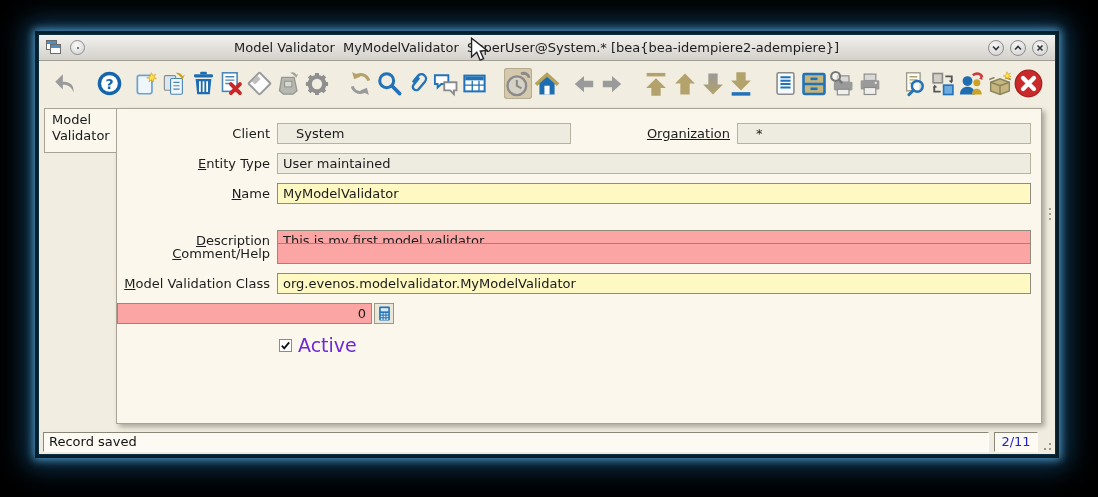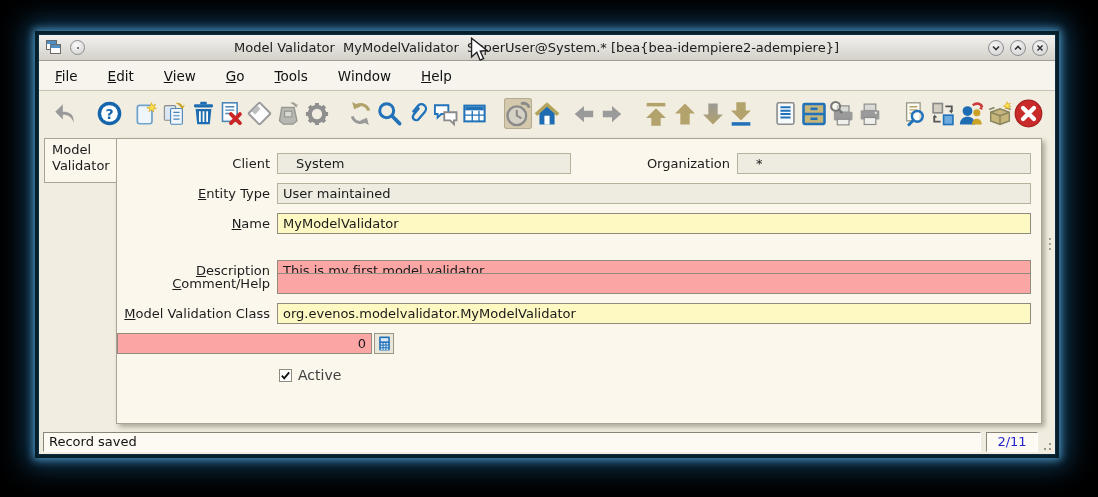--- a/index.html
+++ b/index.html
@@ -56,41 +56,41 @@
     background:#fbf7ec; border:1px solid #a8a394;
     box-shadow:3px 3px 5px rgba(90,85,65,.45); z-index:1; }
   .splitter { position:absolute; right:1px; top:0; bottom:0; width:9px; display:flex;
     flex-direction:column; align-items:center; justify-content:flex-start; padding-top:102px; gap:3px; }
   .splitter i { width:2px; height:2px; border-radius:50%; background:#8d8a7d; }
 
   .frow { position:absolute; left:0; right:0; height:22px; display:flex; align-items:center; }
   .flabel { width:160px; flex:0 0 160px; text-align:right; padding-right:7px;
     font-size:13px; color:#1c1c1c; white-space:nowrap; }
   .flabel u { text-decoration:underline; }
-  .flabel.org { flex:1; width:auto; }
+  .flabel.org { flex:1; width:auto;text-decoration:underline; }
   .fld { height:21px; border:1px solid #8f8c7d; background:#fca5a5; font:13px "DejaVu Sans","Liberation Sans",sans-serif;
     color:#1a1a1a; padding:0 5px; outline:none; }
   .fld.ro { background:#eeece0; border-color:#b6b29c; }
   .fld.mand { background:#fef9c3; }
   .fld.wide { flex:1; margin-right:10px; }
   .fld.half { width:294px; flex:0 0 294px;padding-left:18px; }
   .fld.num { width:255px; flex:0 0 255px; text-align:right; }
   .calcbtn { width:20px; height:21px; margin-left:2px; background:#e9e6da; border:1px solid #9b9888;
     display:flex; align-items:center; justify-content:center; }
   .chkrow { display:flex; align-items:center; gap:6px; }
   .checkbox { width:13px; height:13px; background:#fff; border:1px solid #8f8c7d;
     display:flex; align-items:center; justify-content:center; }
-  .chklabel { font-size:14px; color:#404040; }
+  .chklabel { font-size:19px; color:#6d28d9; }
 
   
   .statusbar { height:24px; flex:0 0 24px; display:flex; align-items:center; background:#f0ede0; padding:1px 4px 2px 4px; gap:5px; }
   .sfield { height:20px; background:#fcfaf2; border:1px solid; border-color:#8a8779 #ffffff #ffffff #8a8779;
     display:flex; align-items:center; padding:0 5px; font-size:13px; color:#111; }
   .sfield.msg { flex:1; }
-  .sfield.cnt { width:52px; justify-content:center; color:#2323cd; }
+  .sfield.cnt { width:44px; justify-content:center; color:#2323cd; }
   .grip { width:8px; height:18px; position:relative; }
   .grip::after { content:""; position:absolute; right:0; bottom:1px; width:7px; height:7px;
     background:
       radial-gradient(circle at 6px 1px,#9a9789 1px, transparent 1.2px),
       radial-gradient(circle at 6px 6px,#9a9789 1px, transparent 1.2px),
       radial-gradient(circle at 1px 6px,#9a9789 1px, transparent 1.2px); }
 
   .cursor { position:absolute; left:470px; top:37px; z-index:99; }
 </style>
 </head>
@@ -118,29 +118,20 @@
             </svg>
         </div>
         <div class="wbtn">
           <svg width="10" height="10" viewBox="0 0 10 10">
               <path d="M2.5 2.5l5 5M7.5 2.5l-5 5" stroke="#333" stroke-width="1.6"></path>
             </svg>
         </div>
       </div>
     </div>
 
-    <div class="menubar">
-      <span class="menu-item mnemonic"><u>F</u>ile</span>
-      <span class="menu-item mnemonic"><u>E</u>dit</span>
-      <span class="menu-item mnemonic"><u>V</u>iew</span>
-      <span class="menu-item mnemonic"><u>G</u>o</span>
-      <span class="menu-item mnemonic"><u>T</u>ools</span>
-      <span class="menu-item">Window</span>
-      <span class="menu-item mnemonic"><u>H</u>elp</span>
-    </div>
 
     <div class="toolbar">
       <div class="tb">
         <svg width="26" height="26" viewBox="0 0 24 24">
             <path d="M10 3 3 10l7 7v-4.4c5.2 0 8.2 2.4 10 7.4.4-8-4-10-10-10V3z" fill="#9a9a9a"></path>
           </svg>
       </div>
       <div class="sp2"></div>
       <div class="tb">
         <svg width="27" height="27" viewBox="0 0 24 24">

